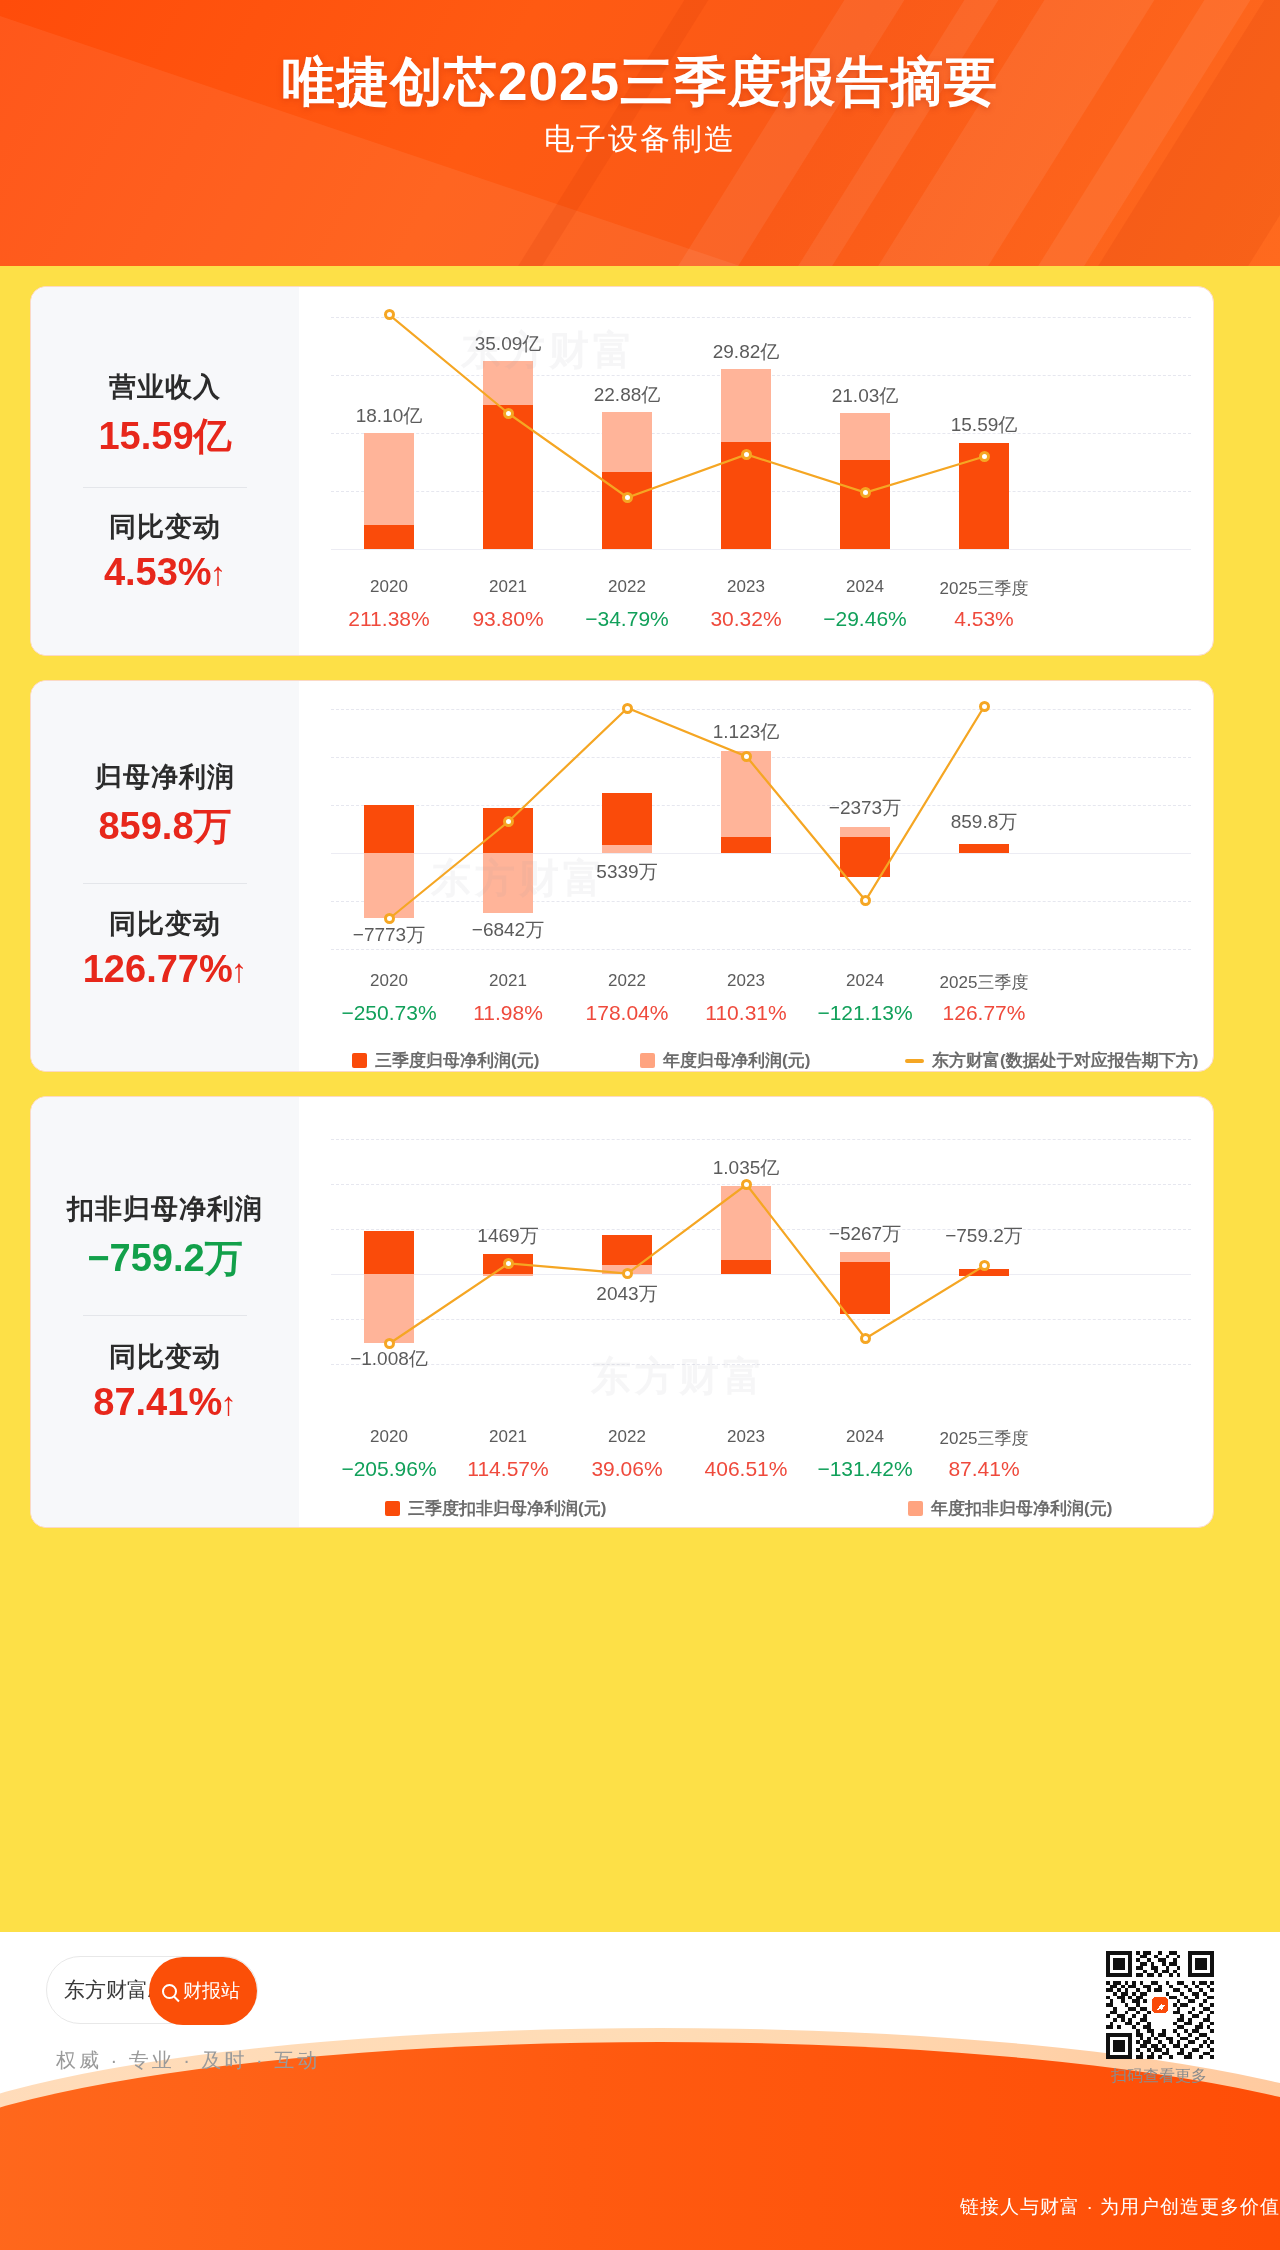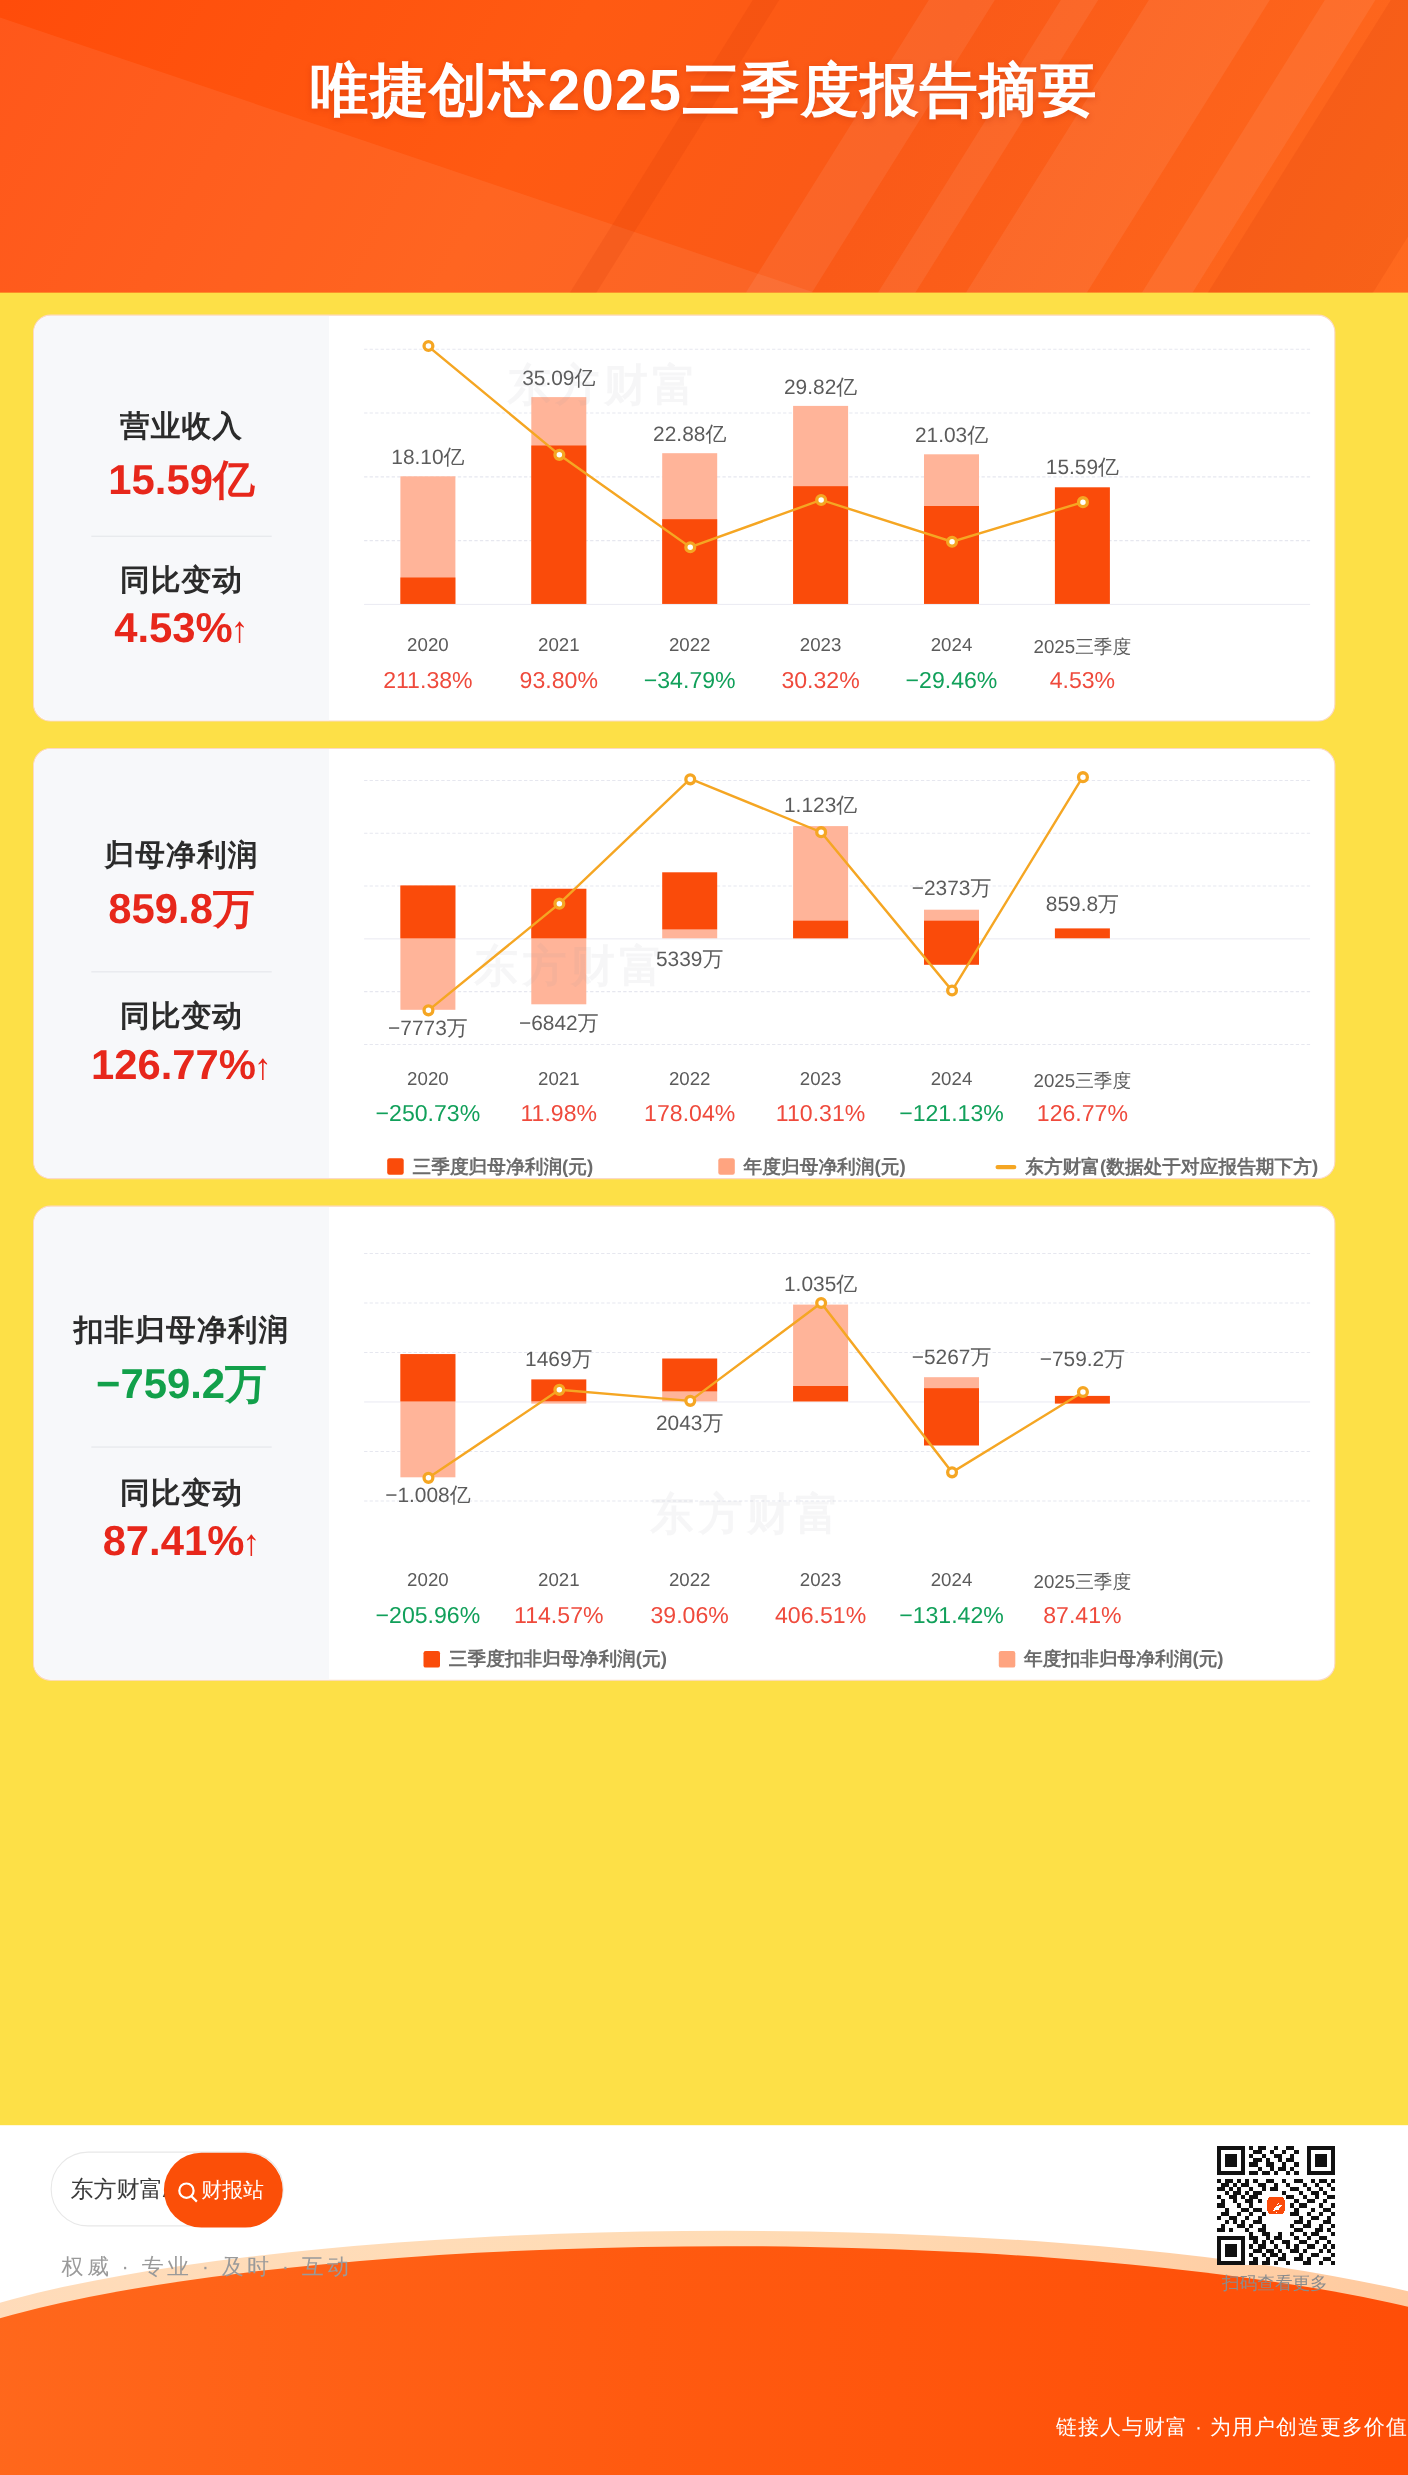--- a/index.html
+++ b/index.html
@@ -315,20 +315,21 @@
 
   <div class="header">
     <div class="hdr-tri"></div>
     <div class="hdr-streak" style="left:760px;top:-60px;width:60px;height:390px;"></div>
     <div class="hdr-streak" style="left:880px;top:-60px;width:34px;height:390px;"></div>
     <div class="hdr-streak" style="left:960px;top:-60px;width:110px;height:390px;"></div>
     <div class="hdr-streak" style="left:1120px;top:-60px;width:46px;height:390px;"></div>
     <div class="hdr-dark" style="left:1180px;top:-60px;width:150px;height:390px;"></div>
     <div class="hdr-dark" style="left:600px;top:-60px;width:24px;height:390px;"></div>
     <div class="hdr-title">唯捷创芯2025三季度报告摘要</div>
+    <div class="hdr-sub">电子设备制造</div>
   </div>
 
   <div class="panel" style="top:286px;height:370px;">
     <div class="panel-left"></div>
     <div class="kpi-label" style="top:82px;">营业收入</div>
     <div class="kpi-value up" style="top:124px;">15.59亿</div>
     <div class="kpi-divider" style="top:200px;"></div>
     <div class="kpi-label" style="top:222px;">同比变动</div>
     <div class="kpi-value up arrow-up" style="top:264px;">4.53%</div>
 
@@ -458,21 +459,21 @@
       <div class="ax-pct pos" style="left:221px;top:30px;width:150px;">178.04%</div>
       <div class="ax-pct pos" style="left:340px;top:30px;width:150px;">110.31%</div>
       <div class="ax-pct neg" style="left:459px;top:30px;width:150px;">−121.13%</div>
       <div class="ax-pct pos" style="left:578px;top:30px;width:150px;">126.77%</div>
     </div>
 
     <div class="legend" style="left:321px;top:368px;">
       <span class="lg-sq dark"></span>
       <span>三季度归母净利润(元)</span>
     </div>
-    <div class="legend" style="left:609px;top:368px;margin-left:13px;">
+    <div class="legend" style="left:609px;top:368px;">
       <span class="lg-sq light"></span>
       <span>年度归母净利润(元)</span>
     </div>
     <div class="legend" style="left:874px;top:368px;">
       <span class="lg-ln"></span>
       <span>东方财富(数据处于对应报告期下方)</span>
     </div>
   </div>
 
   <div class="panel" style="top:1096px;height:432px;">

